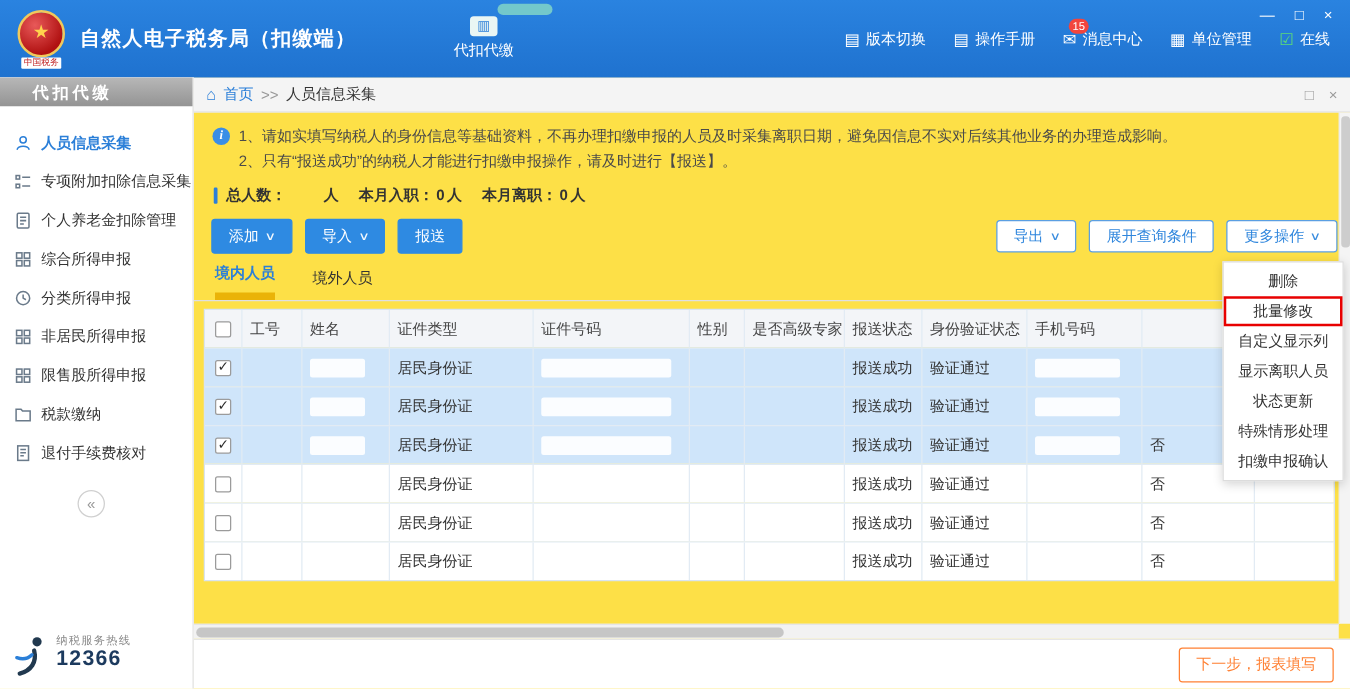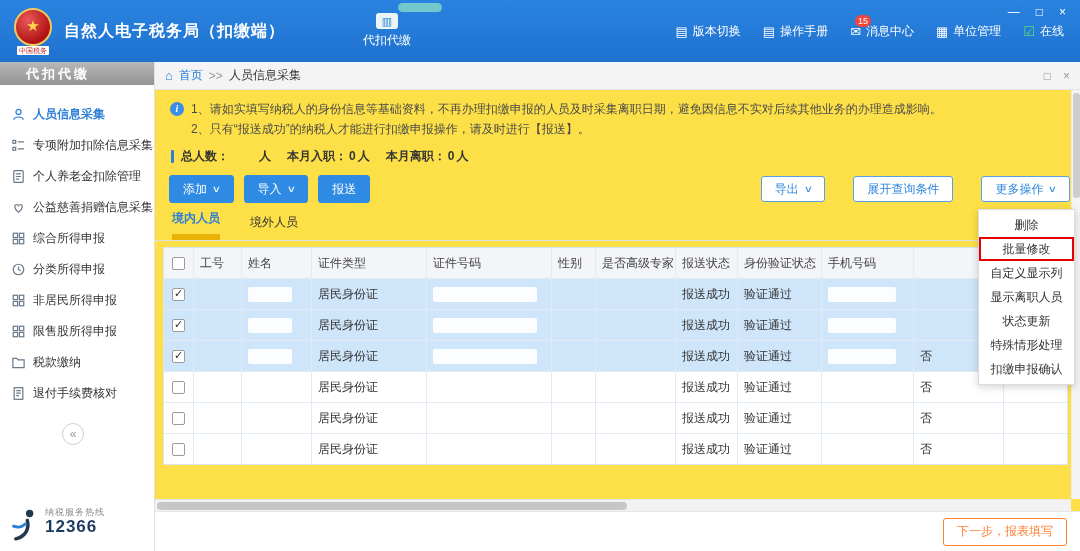--- a/index.html
+++ b/index.html
@@ -61,21 +61,21 @@
 .stats::before{content:"";width:3px;height:13px;background:#2b7fd8;margin-right:7px;border-radius:1px}
 .gap{display:inline-block;width:30px}
 .sp{display:inline-block;width:16px}
 .stats .val{margin:0 2px}
 
 .toolbar{height:40px;display:flex;align-items:center;gap:10px;padding:0 10px 0 14px;flex:none}
 .btn{height:28px;border-radius:3px;display:flex;align-items:center;gap:6px;padding:0 13px;cursor:pointer;font-size:12px;white-space:nowrap}
 .caret{font-size:9px;transform:scaleX(1.4);opacity:.95;line-height:1}
 .btn-blue{background:#2e8ae2;color:#fff;border:1px solid #2e8ae2}
 .btn-outline{background:#fff;color:#2f86dd;border:1px solid #5b9fe2;height:26px}
-.tb-right{margin-left:auto;display:flex;gap:28px}
+.tb-right{margin-left:auto;display:flex;gap:10px}
 
 .tabs{height:32px;border-bottom:1px solid #dfdfdf;display:flex;align-items:flex-end;gap:30px;padding-left:17px;flex:none}
 .tab{padding-bottom:9px;cursor:pointer;color:#333}
 .tab.active{color:#2b7fd8;border-bottom:6px solid #eab308;padding-bottom:7px;font-weight:bold}
 
 .tablewrap{margin:6px 12px 0 8px;border:1px solid #d9e4ef}
 .thead,.trow{display:grid;grid-template-columns:30px 48px 70px 115px 125px 44px 80px 62px 84px 92px 90px 1fr}
 .thead{background:#f3f5f8;height:30px}
 .trow{height:31px;border-top:1px solid #e2ebf4;background:#fff}
 .trow.selected{background:#cfe5fa}
@@ -164,26 +164,20 @@
             <path d="M7.2 4.1H14M7.2 11.5H14"></path>
           </svg>
         <span>专项附加扣除信息采集</span>
       </div>
       <div class="side-item">
         <svg viewBox="0 0 16 16" fill="none" stroke="currentColor" stroke-width="1.3">
             <rect x="3" y="1.8" width="10" height="12.4" rx="1"></rect>
             <path d="M5.4 5.2h5.2M5.4 8h5.2M5.4 10.8h3.2"></path>
           </svg>
         <span>个人养老金扣除管理</span>
-      </div>
-      <div class="side-item">
-        <svg viewBox="0 0 16 16" fill="none" stroke="currentColor" stroke-width="1.3">
-            <path d="M8 13.2C2.8 9.4 3.4 4.8 6.1 4.8c1 0 1.6.7 1.9 1.3.3-.6.9-1.3 1.9-1.3 2.7 0 3.3 4.6-1.9 8.4z"></path>
-          </svg>
-        <span>公益慈善捐赠信息采集</span>
       </div>
       <div class="side-item">
         <svg viewBox="0 0 16 16" fill="none" stroke="currentColor" stroke-width="1.3">
             <rect x="2.4" y="2.4" width="4.6" height="4.6"></rect>
             <rect x="9" y="2.4" width="4.6" height="4.6"></rect>
             <rect x="2.4" y="9" width="4.6" height="4.6"></rect>
             <rect x="9" y="9" width="4.6" height="4.6"></rect>
           </svg>
         <span>综合所得申报</span>
       </div>

